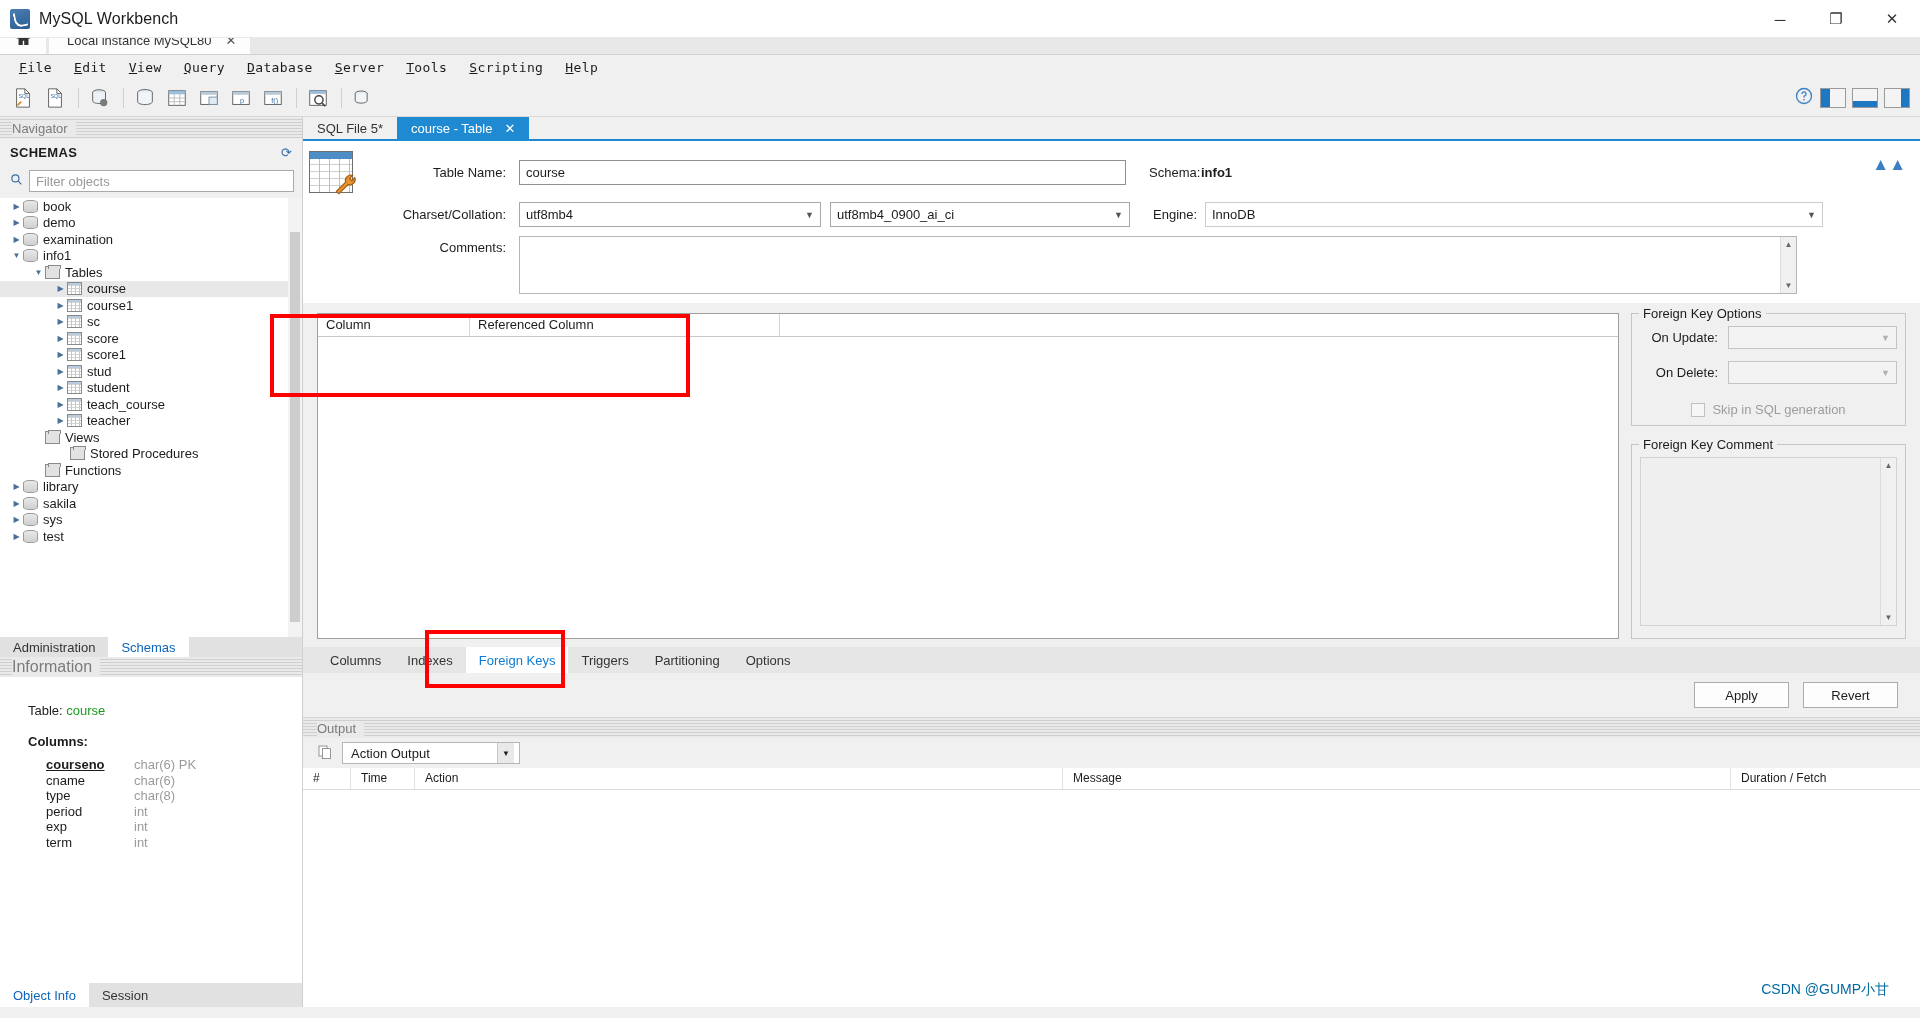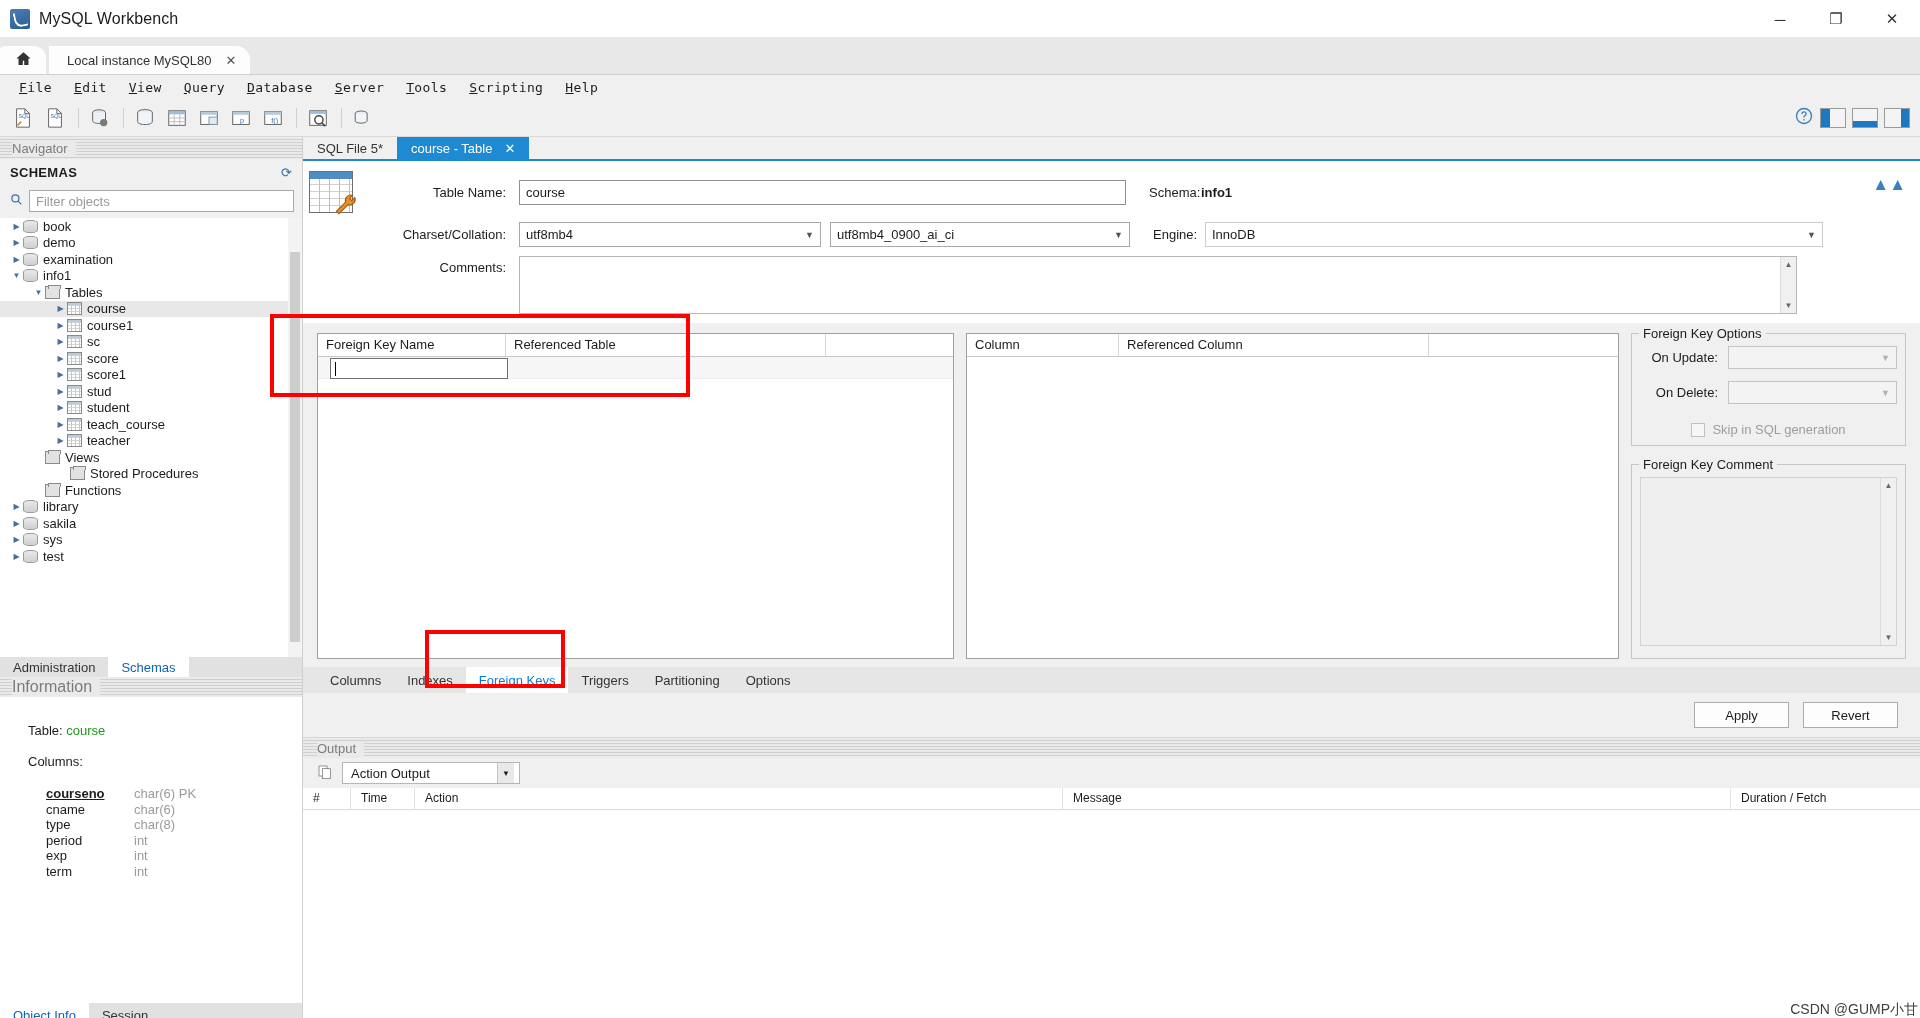--- a/index.html
+++ b/index.html
@@ -30,21 +30,21 @@
   }
   .app-title { font-size: 16px; letter-spacing: .1px; }
   .win-ctrls { position: absolute; right: 0; top: 0; height: 38px; display: flex; }
   .win-btn {
     width: 56px; height: 38px; display: flex; align-items: center; justify-content: center;
     font-size: 15px; color: #333;
   }
 
   
   .conn-tabs {
-    height: 37px; background: #e8e8e8; display: flex; align-items: flex-end;
+    height: 17px; background: #e8e8e8; display: flex; align-items: flex-end;
     border-bottom: 1px solid #d0d0d0;
   }
   .home-tab {
     width: 46px; height: 28px; background: #fdfdfd;
     display: flex; align-items: center; justify-content: center;
     border-top-left-radius: 4px; border-top-right-radius: 12px;
   }
   .home-tab svg { width: 17px; height: 17px; fill: #333; }
   .conn-tab {
     height: 28px; padding: 0 14px 0 18px; background: #fdfdfd;
@@ -134,21 +134,21 @@
   .info-header {
     height: 20px; display: flex; align-items: center; padding-left: 12px;
     font-size: 16px; color: #7b7b7b; background: #eaeaea;
     background-image: repeating-linear-gradient(0deg,#cfcfcf,#cfcfcf 1px,transparent 1px,transparent 3px);
     background-size: 3px 3px;
   }
   .info-header span { background: #eaeaea; padding-right: 8px; }
   .info-body { flex: none; height: 306px; background: #fff; padding: 26px 0 0 28px; font-size: 13px; }
   .info-body .tl { font-weight: normal; margin-bottom: 16px; }
   .info-body .tl .v { color: #1a9a1a; }
-  .info-body .ch { font-weight: normal; margin-bottom: 17px; }
+  .info-body .ch { font-weight: bold; margin-bottom: 8px; }
   .col-row { display: flex; padding-left: 18px; line-height: 15.5px; }
   .col-row .nm { width: 88px; }
   .col-row .nm.pk { font-weight: bold; text-decoration: underline; }
   .col-row .tp { color: #9b9b9b; }
   .sb-foot { height: 24px; background: #e1e1e1; display: flex; align-items: stretch; }
   .sb-foot .sb-tab.active { background: #fff; color: #0d64b9; }
 
   
   .main { flex: 1; display: flex; flex-direction: column; background: #f0f0f0; min-width:0; }
   .editor-tabs { height: 24px; background: #f0f0f0; display: flex; align-items: stretch;
@@ -254,21 +254,21 @@
   .out-sel {
     width: 178px; height: 22px; border: 1px solid #b6b6b6; background: #fff;
     display: flex; align-items: center; justify-content: space-between; padding: 0 5px 0 8px;
     font-size: 13px;
   }
   .out-sel .caretbox { width: 17px; height: 20px; background: #e9e9e9; border-left: 1px solid #c6c6c6;
     display:flex; align-items:center; justify-content:center; font-size: 8px; }
   .out-grid { flex: 1; background: #fff; margin: 0 0 0 0; display: flex; flex-direction: column; position:relative; }
   .out-gh { height: 22px; display: flex; border-bottom: 1px solid #dcdcdc; }
   .out-gh .c { padding: 3px 0 0 10px; font-size: 12px; border-right: 1px solid #e2e2e2; }
-  .watermark { position: absolute; right: 2px; bottom: 8px; color: #404040; font-size: 14px; }
+  .watermark { position: absolute; right: 31px; bottom: 8px; color: #0369a1; font-size: 14px; }
 
   
   .redbox { position: absolute; border: 4px solid #ff0000; pointer-events: none; z-index: 50; }
   .app-root { position: relative; width: 1920px; height: 1018px; }
 </style>
 </head>
 <body>
 
 <div class="app-root">
 
@@ -635,34 +635,20 @@
             <div class="ta-scroll">
               <div class="ta-arr">▲</div>
               <div class="ta-arr">▼</div>
             </div>
           </div>
         </div>
       </div>
 
       <div class="fk-zone">
 
-        <div class="grid" style="width:637px;">
-          <div class="grid-head">
-            <div class="gh-cell" style="width:188px;">Foreign Key Name</div>
-            <div class="gh-cell" style="width:320px;">Referenced Table</div>
-            <div class="gh-cell" style="flex:1;border-right:none;"></div>
-          </div>
-          <div class="grid-body">
-            <div class="row-blank"></div>
-            <div class="fk-name-edit">
-              <span class="caret"></span>
-              <span></span>
-            </div>
-          </div>
-        </div>
 
         <div class="grid" style="flex:1;">
           <div class="grid-head">
             <div class="gh-cell" style="width:152px;">Column</div>
             <div class="gh-cell" style="width:310px;">Referenced Column</div>
             <div class="gh-cell" style="flex:1;border-right:none;"></div>
           </div>
           <div class="grid-body"></div>
         </div>
 

